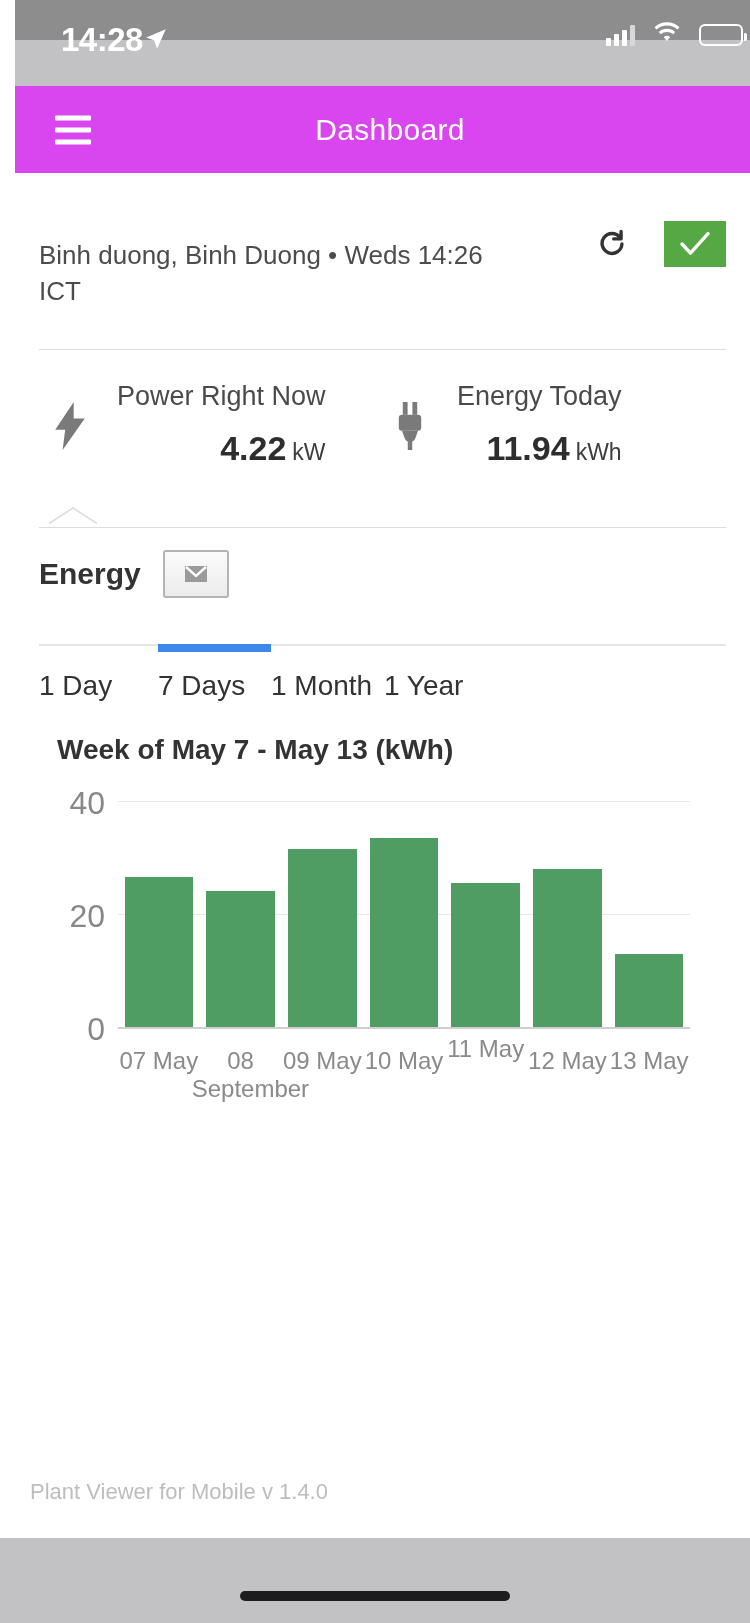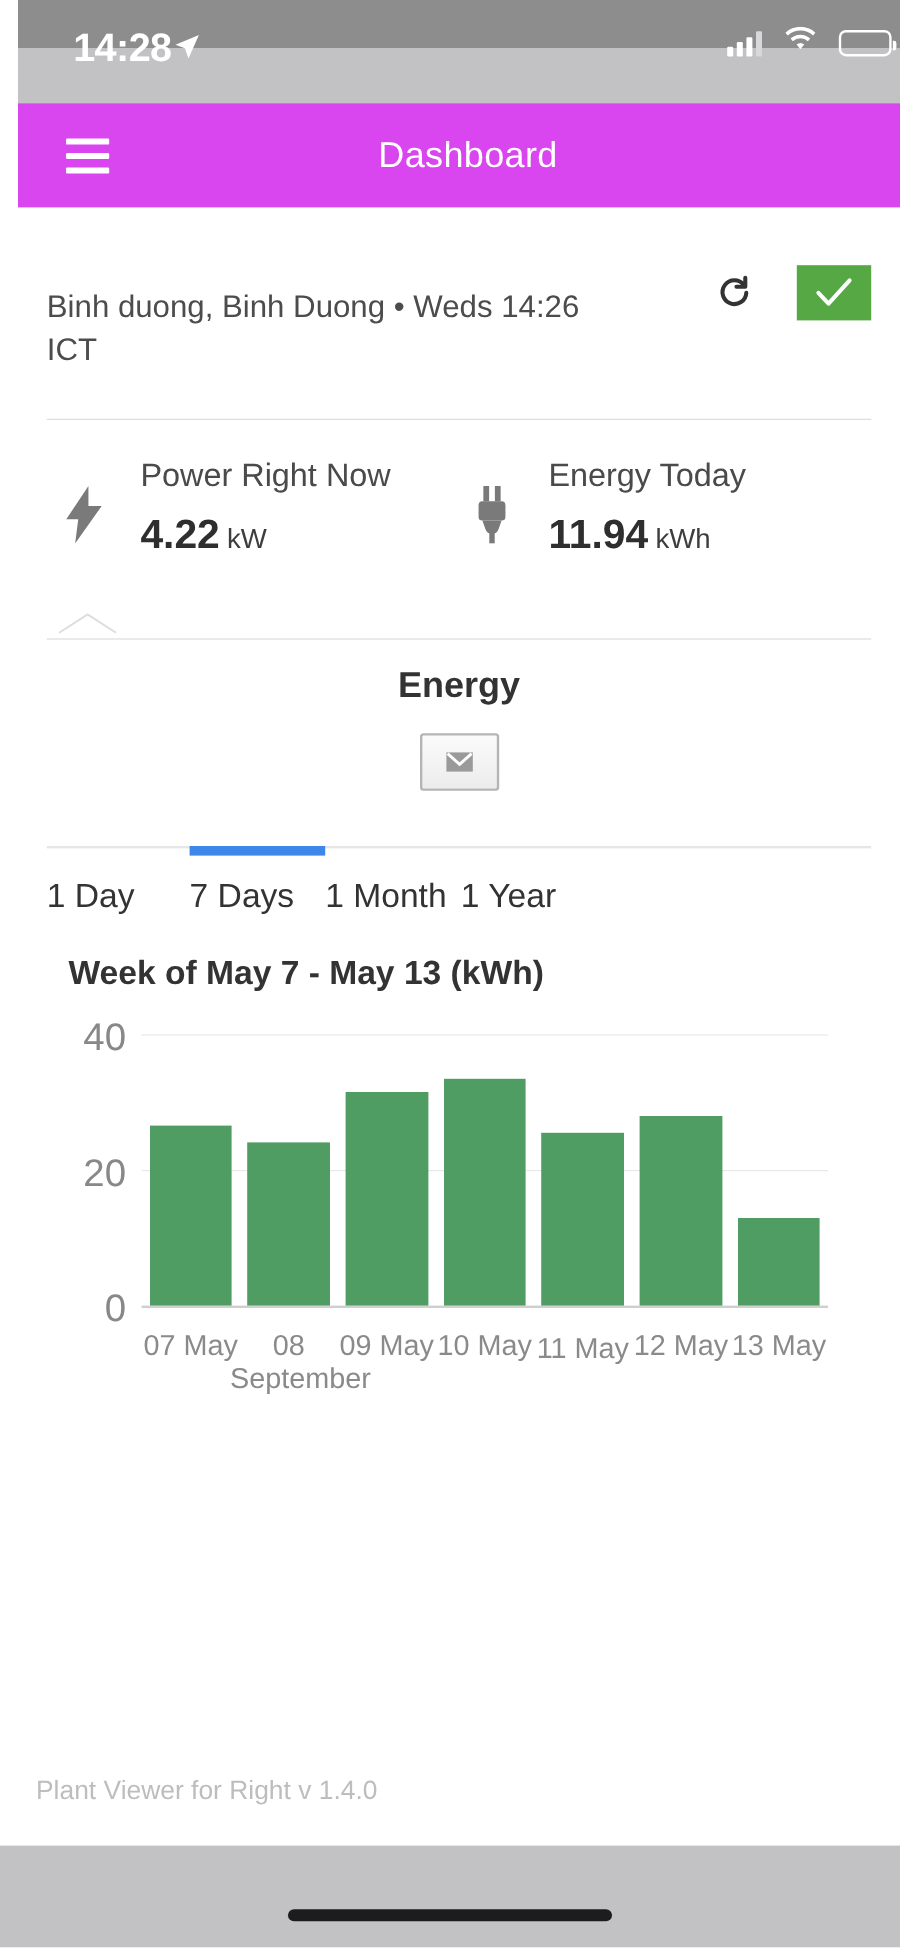--- a/index.html
+++ b/index.html
@@ -76,32 +76,32 @@
     align-items: center; justify-content: center; cursor: pointer;
   }
 
   .rule { height: 1px; background: #dddddd; margin: 40px 24px 0 24px; }
 
   
   .stats { display: flex; padding: 28px 24px 0 24px; }
   .stat { display: flex; align-items: center; }
   .stat.power { width: 340px; }
   .stat .icon { width: 62px; display: flex; justify-content: center; align-items: center; }
-  .stat .txt { padding-left: 16px; }
+  .stat .txt { padding-left: 16px; text-align: right; }
   .stat .label { font-size: 27px; color: #4a4a4a; line-height: 36px; }
-  .stat .value { font-size: 34px; font-weight: bold; color: #2e2e2e; line-height: 60px; margin-top: 2px; }
+  .stat .value { font-size: 34px; font-weight: bold; color: #2e2e2e; line-height: 44px; margin-top: 12px; }
   .stat .unit { font-size: 23px; font-weight: normal; color: #3d3d3d; padding-left: 6px; }
 
   
   .notch-wrap { position: relative; margin: 38px 24px 0 24px; height: 16px; }
   .notch-wrap .line { position: absolute; left: 0; right: 0; bottom: 0; height: 1px; background: #dddddd; }
   .notch { position: absolute; left: 10px; bottom: 0; }
 
   
-  .energy-row { display: flex; align-items: center; padding: 22px 24px 0 24px; gap: 22px; flex-direction: column; }
+  .energy-row { display: flex; align-items: center; padding: 22px 24px 0 24px; gap: 22px; }
   .energy-label { font-size: 30px; font-weight: bold; color: #333333; }
   .energy-select {
     width: 66px; height: 48px; border: 2px solid #b4b4b4; border-radius: 3px;
     background: linear-gradient(#fbfbfb, #ececec);
     display: flex; align-items: center; justify-content: center; cursor: pointer;
   }
 
   
   .tabs-wrap { position: relative; margin-top: 46px; }
   .tabs-line { position: absolute; left: 24px; right: 24px; top: 0; height: 2px; background: #e6e6e6; }
@@ -265,27 +265,27 @@
         <div class="axisline" style="left: 103px; width: 572px; top: 235px;"></div>
         <div class="bar" style="left: 109.537px; width: 68.64px; top: 85.275px; height: 149.725px; background: rgb(79, 157, 99);"></div>
         <div class="xlabel" style="left: 95px; width: 97.7143px; top: 255px;">07 May</div>
         <div class="bar" style="left: 191.251px; width: 68.64px; top: 99.4px; height: 135.6px; background: rgb(79, 157, 99);"></div>
         <div class="xlabel" style="left: 176.714px; width: 97.7143px; top: 255px;">08 September</div>
         <div class="bar" style="left: 272.966px; width: 68.64px; top: 57.025px; height: 177.975px; background: rgb(79, 157, 99);"></div>
         <div class="xlabel" style="left: 258.429px; width: 97.7143px; top: 255px;">09 May</div>
         <div class="bar" style="left: 354.68px; width: 68.64px; top: 45.725px; height: 189.275px; background: rgb(79, 157, 99);"></div>
         <div class="xlabel" style="left: 340.143px; width: 97.7143px; top: 255px;">10 May</div>
         <div class="bar" style="left: 436.394px; width: 68.64px; top: 90.925px; height: 144.075px; background: rgb(79, 157, 99);"></div>
-        <div class="xlabel" style="left: 421.857px; width: 97.7143px; top: 258px;">11 May</div>
+        <div class="xlabel" style="left: 421.857px; width: 97.7143px; top: 243px;">11 May</div>
         <div class="bar" style="left: 518.109px; width: 68.64px; top: 76.8px; height: 158.2px; background: rgb(79, 157, 99);"></div>
         <div class="xlabel" style="left: 503.571px; width: 97.7143px; top: 255px;">12 May</div>
         <div class="bar" style="left: 599.823px; width: 68.64px; top: 161.55px; height: 73.45px; background: rgb(79, 157, 99);"></div>
         <div class="xlabel" style="left: 585.286px; width: 97.7143px; top: 255px;">13 May</div>
       </div>
 
   </div>
 
-  <div class="app-version">Plant Viewer for Right v 1.4.0</div>
+  <div class="app-version">Plant Viewer for Mobile v 1.4.0</div>
   <div class="home-bar-area">
     <div class="home-indicator"></div>
   </div>
 
 </div>
 
 </body></html>

